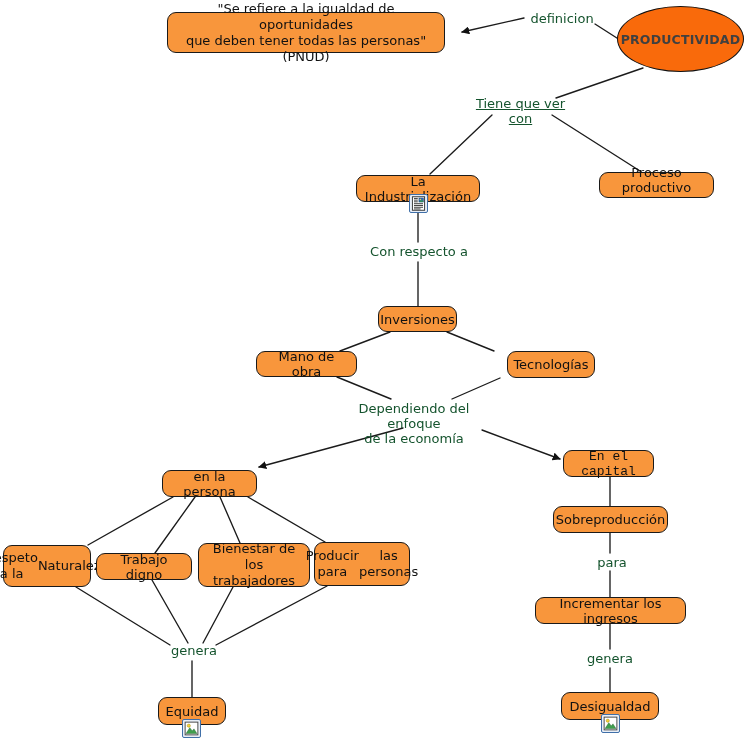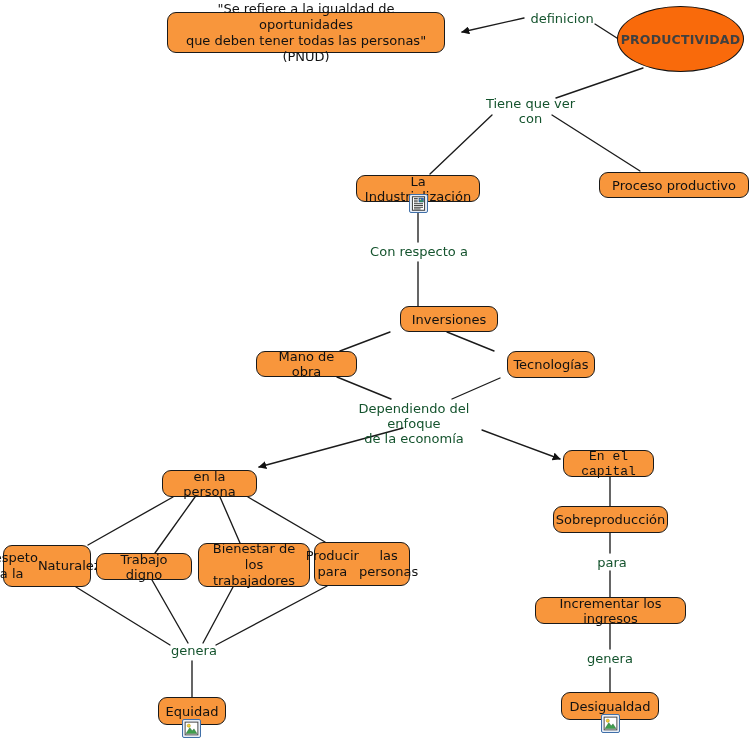--- a/index.html
+++ b/index.html
@@ -149,25 +149,25 @@
         <line x1="3.2" y1="4.4" x2="7.2" y2="4.4"></line>
         <line x1="3.2" y1="6.2" x2="7.2" y2="6.2"></line>
         <line x1="3.2" y1="8.2" x2="12.8" y2="8.2"></line>
         <line x1="3.2" y1="10.1" x2="12.8" y2="10.1"></line>
         <line x1="3.2" y1="12.0" x2="12.8" y2="12.0"></line>
         <line x1="3.2" y1="13.8" x2="10.2" y2="13.8"></line>
       </g>
     </svg>
   </div>
 
-  <div class="node" style="left:599px;top:172px;width:150px;height:26px;">
+  <div class="node" style="left:599px;top:172px;width:115px;height:26px;align-items:flex-end;">
     <span>Proceso productivo</span>
   </div>
 
-  <div class="node" style="left:378px;top:306px;width:98px;height:26px;margin-left:22px;">
+  <div class="node" style="left:378px;top:306px;width:79px;height:26px;">
     <span>Inversiones</span>
   </div>
 
   <div class="node" style="left:256px;top:351px;width:101px;height:26px;">
     <span>Mano de obra</span>
   </div>
 
   <div class="node" style="left:507px;top:351px;width:88px;height:27px;">
     <span>Tecnologías</span>
   </div>
@@ -224,21 +224,21 @@
   <div class="nodeicon" style="left:601px;top:714px;">
     <svg viewBox="0 0 16 16" width="15" height="15" xmlns="http://www.w3.org/2000/svg">
       <rect x="1.2" y="1.2" width="13.6" height="13.6" fill="#ffffff" stroke="#444444" stroke-width="1"></rect>
       <circle cx="5.1" cy="5.0" r="1.7" fill="#f5d23a" stroke="#a8860a" stroke-width="0.5"></circle>
       <path d="M2.2 13.4 L6.2 7.2 L8.8 10.6 L10.6 8.4 L13.8 13.4 Z" fill="#3f9e4d" stroke="#23632f" stroke-width="0.5"></path>
     </svg>
   </div>
 
   <div class="linklabel" style="left:527px;top:11px;width:70px;">definicion</div>
 
-  <div class="linklabel" style="left:473px;top:96px;width:115px;">Tiene que ver con</div>
+  <div class="linklabel" style="left:463px;top:96px;width:115px;text-decoration:underline;">Tiene que ver con</div>
 
   <div class="linklabel" style="left:369px;top:244px;width:100px;">Con respecto a</div>
 
   <div class="linklabel" style="left:334px;top:401px;width:160px;">Dependiendo del enfoque
 de la economía</div>
 
   <div class="linklabel" style="left:170px;top:643px;width:48px;">genera</div>
 
   <div class="linklabel" style="left:596px;top:555px;width:32px;">para</div>
 

